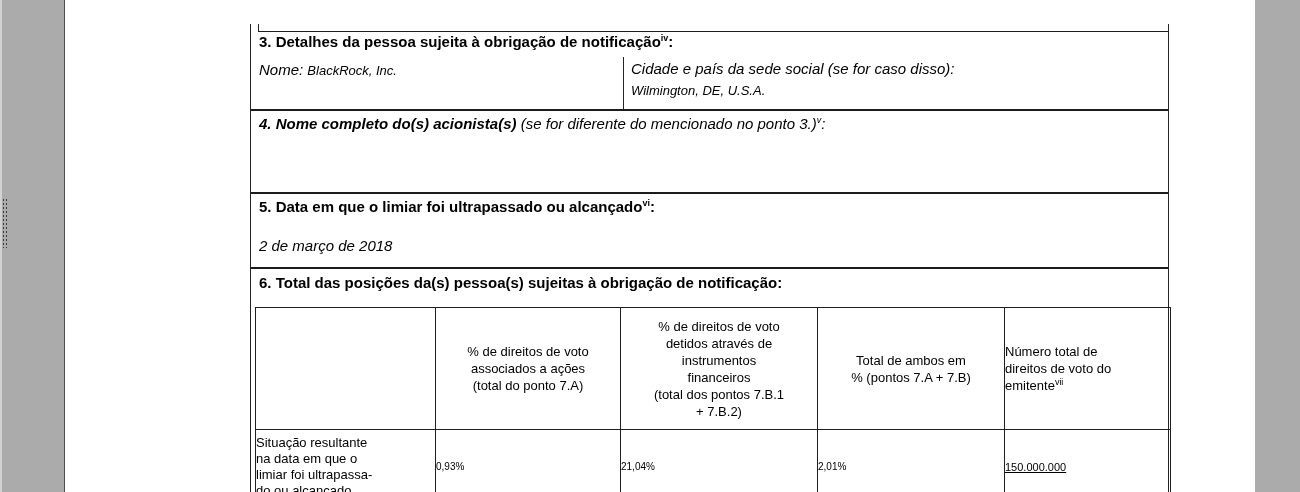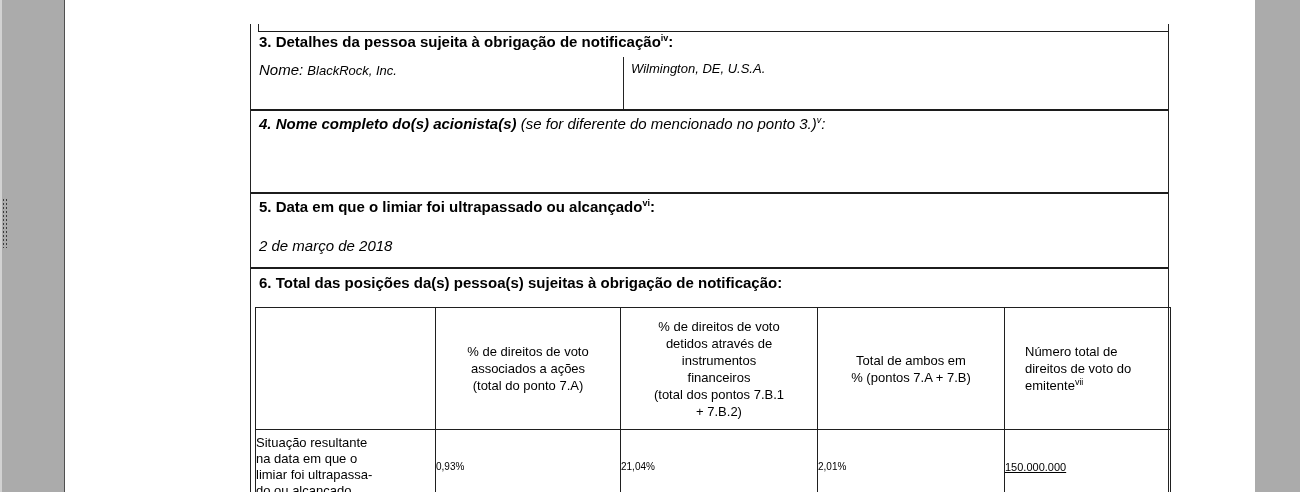--- a/index.html
+++ b/index.html
@@ -31,21 +31,21 @@
   .hline0{position:absolute;left:7px;right:0;top:7px;border-top:1.6px solid #1c1c1c;}
   .title{font-size:15px;font-weight:bold;line-height:19px;}
   .plain{font-size:15px;font-weight:normal;line-height:19px;font-style:italic;}
   sup{font-size:9px;line-height:0;}
   .small{font-size:13px;}
   .vdiv{position:absolute;width:0;border-left:1.4px solid #232323;}
   .postable{position:absolute;left:4px;top:283px;}
   table{border-collapse:collapse;table-layout:fixed;width:915px;}
   td{border:1.4px solid #1f1f1f;padding:0;overflow:hidden;}
   .hdr td{height:121px;font-size:13px;line-height:17px;text-align:center;vertical-align:middle;}
-  .hdr .left-cell{text-align:left;padding-left:20px;padding-right:4px;}
+  .hdr .left-cell{text-align:left;padding-left:0;padding-right:4px;}
   .ln{display:block;}
   .r1 td{height:73px;text-align:left;vertical-align:middle;}
   .r1 .rowlabel{font-size:13px;line-height:16px;}
   .r1 .val{font-size:10px;}
   .r1 .big{font-size:11px;text-decoration:underline;}
   .r2 td{height:40px;text-align:center;vertical-align:top;font-size:13px;line-height:16px;}
   .hatch{
     background-image:repeating-linear-gradient(115deg,#2b2b2b 0 1.2px,transparent 1.2px 4.6px);
   }
 </style>
@@ -63,20 +63,21 @@
 
     <div class="abs title" style="left:8px;top:8px;">
       <span>3. Detalhes da pessoa sujeita à obrigação de notificação</span><sup>iv</sup><span>:</span>
     </div>
     <div class="abs plain" style="left:8px;top:36px;">
       <span>Nome:</span>
       <span class="small">BlackRock, Inc.</span>
     </div>
     <div class="vdiv" style="left:372px;top:33px;height:52px;"></div>
     <div class="abs plain" style="left:380px;top:34px;line-height:22px;">
+      <span class="ln">Cidade e país da sede social (se for caso disso):</span>
       <span class="ln small">Wilmington, DE, U.S.A.</span>
     </div>
     <div class="hline" style="top:85px;"></div>
 
     <div class="abs plain" style="left:8px;top:90px;">
       <span class="title">4. Nome completo do(s) acionista(s)</span><span> (se for diferente do mencionado no ponto 3.)</span><sup>v</sup><span>:</span>
     </div>
     <div class="hline" style="top:168px;"></div>
 
     <div class="abs title" style="left:8px;top:173px;">

